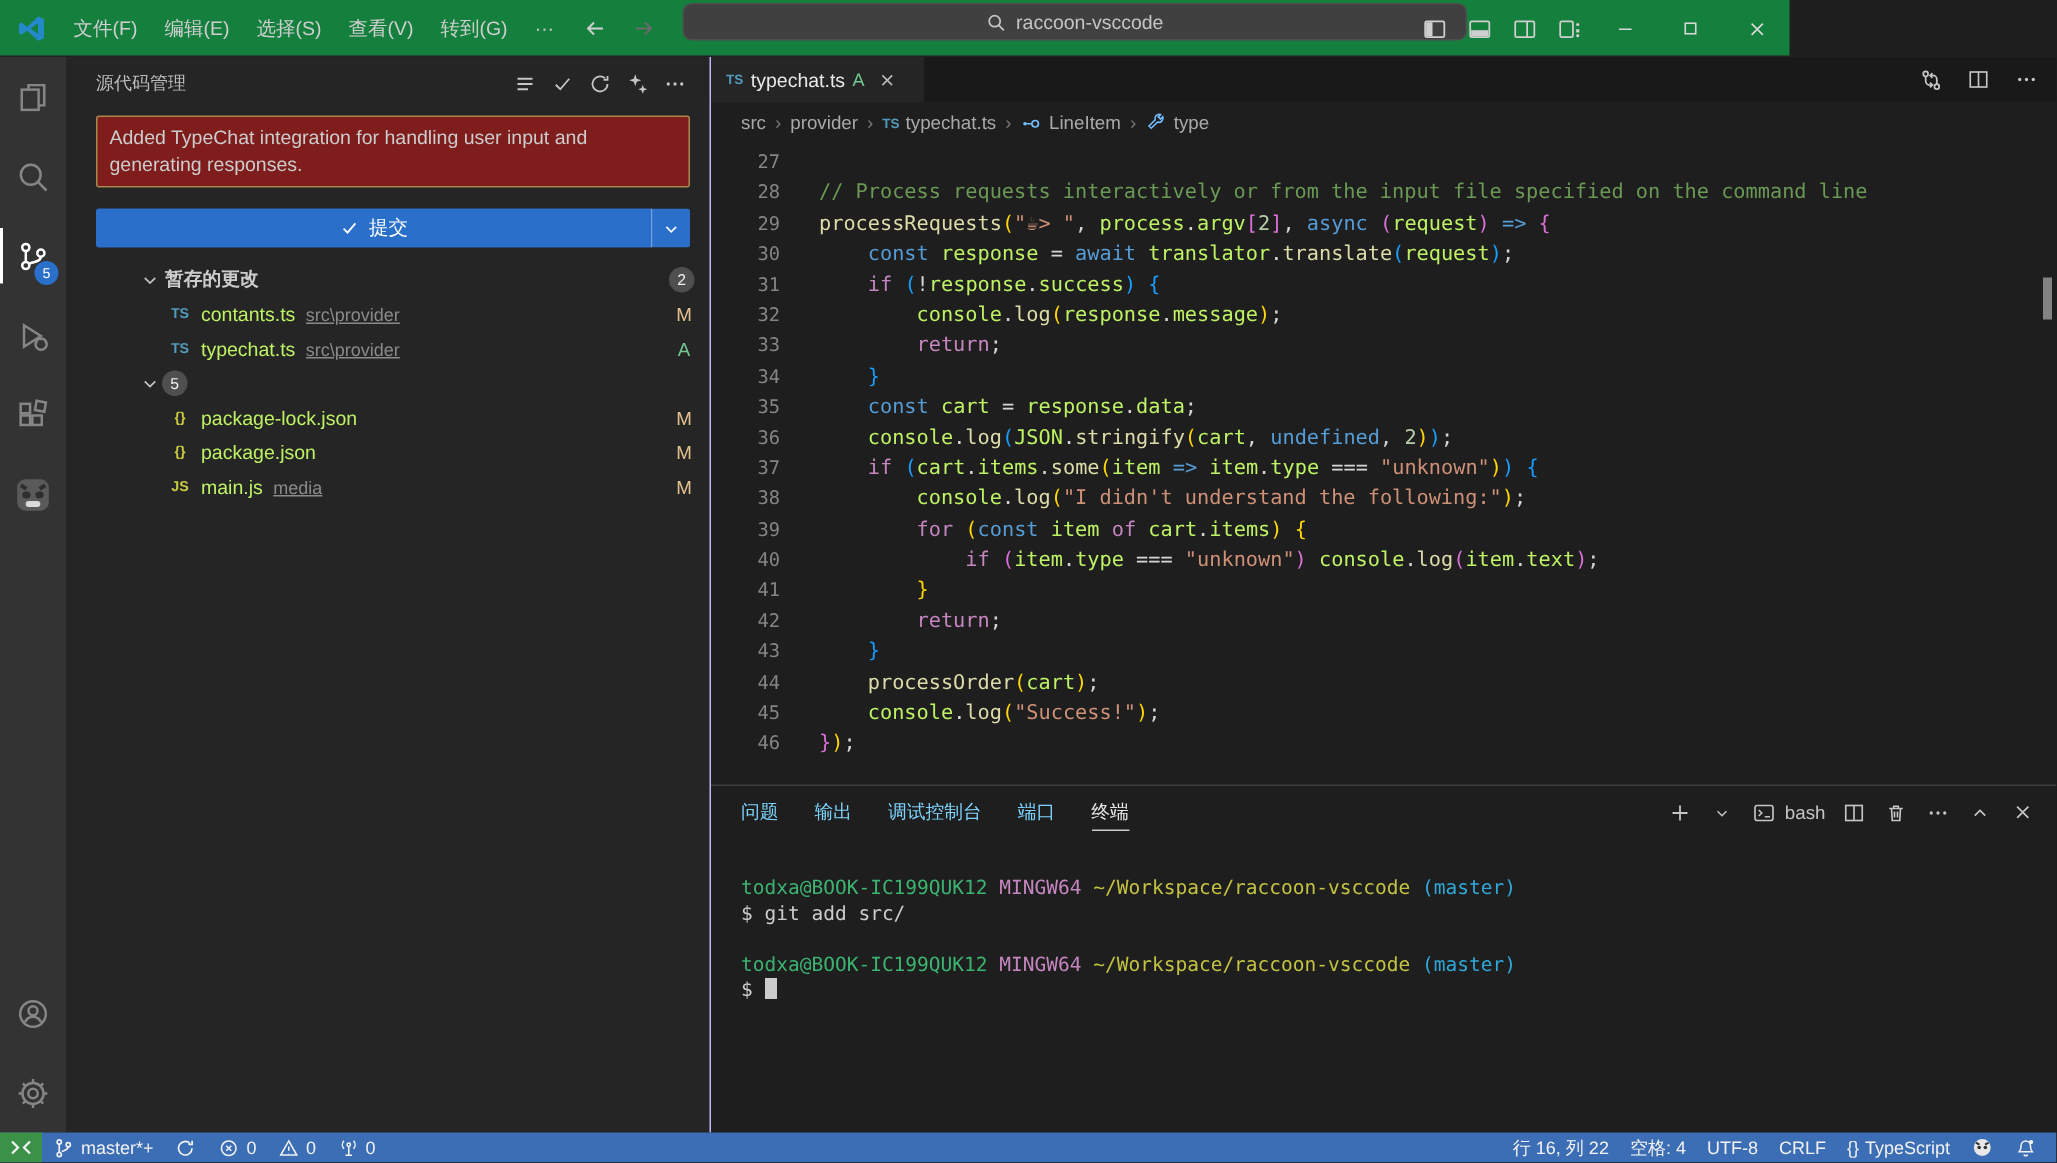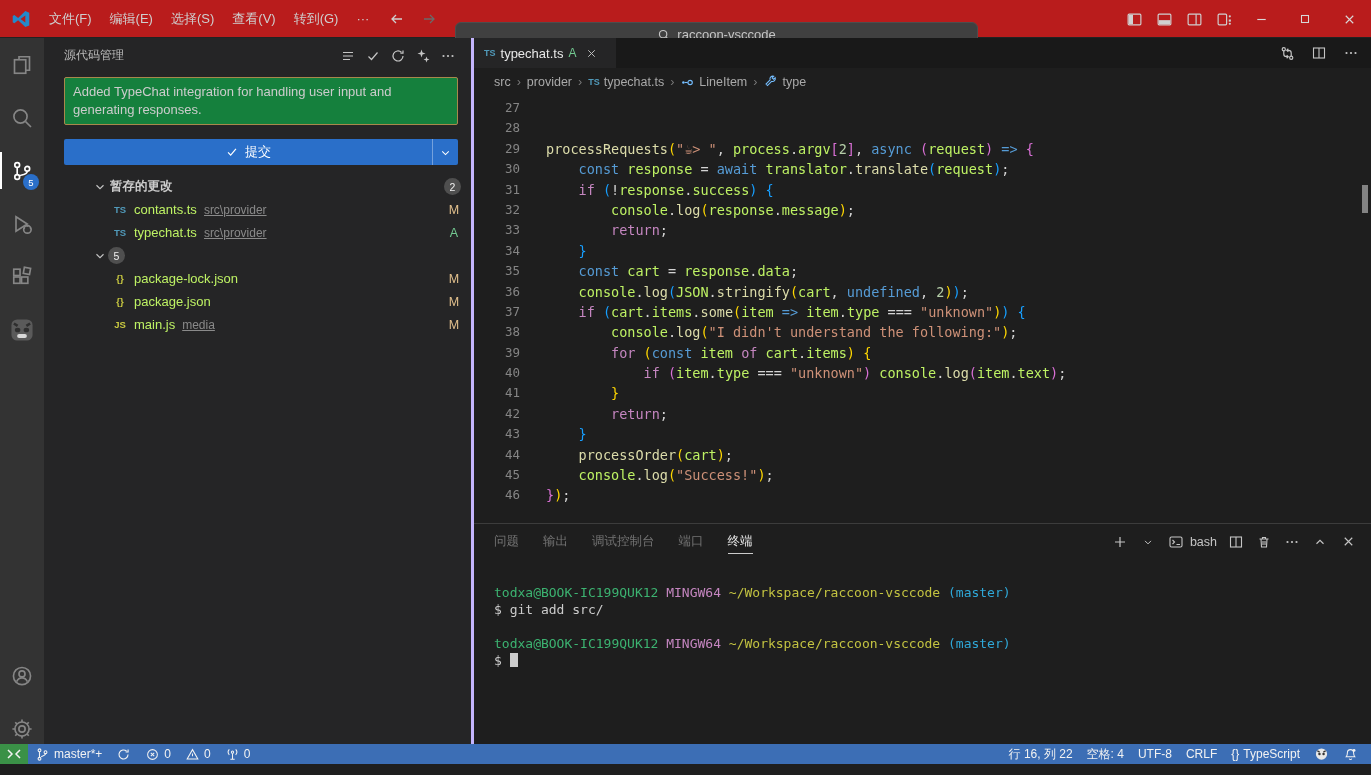--- a/index.html
+++ b/index.html
@@ -3,52 +3,52 @@
 <meta charset="utf-8">
 <style>
   * { margin:0; padding:0; box-sizing:border-box; }
   html,body { width:1371px; height:775px; overflow:hidden; background:#1e1e1e;
     font-family:"Liberation Sans", sans-serif; font-size:13px; color:#cccccc; }
   #app { position:relative; width:1371px; height:775px; }
   .icon { display:inline-flex; align-items:center; justify-content:center; }
   .icon svg { display:block; }
 
   
-  #titlebar { position:absolute; left:0; top:0; width:1371px; height:38px;
-    background:#b91c1c; border-bottom:1px solid #222; display:flex; align-items:center; }
+  #titlebar { position:absolute; left:0; top:0; width:1193px; height:38px;
+    background:#15803d; border-bottom:1px solid #222; display:flex; align-items:center; }
   .tb-left { display:flex; align-items:center; gap:2px; padding-left:8px; }
   .vscode-logo { width:26px; height:26px; margin-right:4px; }
   .menu-item { padding:4px 9px; border-radius:5px; color:#cfcfcf; cursor:default; }
   .nav-arrow { width:26px; height:26px; color:#cfcfcf; margin-left:4px; }
   .nav-arrow.dim { color:#6a6a6a; }
-  .tb-search { position:absolute; left:455px; top:22px; width:523px; height:25px;
+  .tb-search { position:absolute; left:455px; top:2px; width:523px; height:25px;
     background:#404040; border:1px solid #4d4d4d; border-radius:6px;
     display:flex; align-items:center; justify-content:center; gap:6px; color:#c5c5c5; }
   .tb-right { position:absolute; right:0; top:0; height:38px; display:flex; align-items:center; }
   .tb-right .icon { width:30px; height:30px; color:#d0d0d0; }
   .win-ctl { width:44px; height:38px; display:inline-flex; align-items:center; justify-content:center; color:#d8d8d8; }
 
   
   #activitybar { position:absolute; left:0; top:38px; width:44px; height:717px;
     background:#333333; display:flex; flex-direction:column; }
   .ab-item { position:relative; width:44px; height:53px; display:flex; align-items:center;
     justify-content:center; color:#868686; }
   .ab-item.active { color:#ffffff; }
   .ab-item.active::before { content:""; position:absolute; left:0; top:8px; bottom:8px; width:2px; background:#fff; }
   .ab-badge { position:absolute; right:5px; bottom:7px; min-width:16px; height:16px; border-radius:9px;
     background:#2a6fc9; color:#fff; font-size:9.5px; display:flex; align-items:center; justify-content:center; }
   .ab-spacer { flex:1; }
 
   
   #sidebar { position:absolute; left:44px; top:38px; width:430px; height:717px;
-    background:#252526; border-right:3px solid #c4b5fd; }
+    background:#252526; border-right:1px solid #c4b5fd; }
   .sb-header { height:35px; display:flex; align-items:center; padding:0 12px 0 20px; }
   .sb-title { flex:1; font-size:12px; color:#bbbbbb; }
   .sb-header .icon { width:22px; height:22px; color:#c5c5c5; margin-left:3px; }
-  .commit-box { margin:4px 13px 0 20px; min-height:46px; background:#15803d;
+  .commit-box { margin:4px 13px 0 20px; min-height:46px; background:#7f1d1d;
     border:1px solid #a8884c; border-radius:2px; padding:5px 8px; color:#cccccc; line-height:18px; }
   .commit-btn-row { display:flex; margin:14px 13px 0 20px; height:26px; }
   .commit-btn { flex:1; background:#2a6fc9; color:#fff; border:none; border-radius:2px 0 0 2px;
     display:flex; align-items:center; justify-content:center; gap:6px; font-size:13px; }
   .commit-drop { width:26px; background:#2a6fc9; border-left:1px solid rgba(255,255,255,.35);
     border-radius:0 2px 2px 0; display:flex; align-items:center; justify-content:center; color:#fff; }
   #scm-tree { margin-top:10px; }
   .tree-row { height:23px; display:flex; align-items:center; padding-right:10px;padding-left:44px; }
   .tree-row .chev { width:16px; height:16px; color:#c5c5c5; margin-left:4px; }
   .tree-row.section { font-weight:bold; font-size:12.5px; }
@@ -84,36 +84,36 @@
   .tk-com{color:#6a9955} .tk-kw{color:#c586c0} .tk-kw2{color:#569cd6} .tk-fn{color:#dcdcaa}
   .tk-var{color:#bef264} .tk-str{color:#ce9178} .tk-num{color:#b5cea8} .tk-pun{color:#d4d4d4}
   .tk-b1{color:#ffd700} .tk-b2{color:#da70d6} .tk-b3{color:#179fff}
   #scrollbar-thumb { position:absolute; right:3px; top:147px; width:6px; height:28px;
     background:rgba(255,255,255,.45); }
 
   
   #panel { position:absolute; left:0; top:485px; width:897px; height:232px;
     background:#1e1e1e; border-top:1px solid #3c3c3c; }
   .panel-bar { height:35px; display:flex; align-items:center; padding-left:8px; }
-  .panel-tab { padding:0 12px; height:35px; display:flex; align-items:center; color:#737373;
+  .panel-tab { padding:0 12px; height:35px; display:flex; align-items:center; color:#7dd3fc;
     font-size:12.5px; position:relative; }
   .panel-tab.active { color:#e7e7e7; }
   .panel-tab.active::after { content:""; position:absolute; left:12px; right:12px; bottom:5px;
     height:1px; background:#cccccc; }
   .panel-actions { margin-left:auto; display:flex; align-items:center; gap:10px; padding-right:14px; color:#c5c5c5; }
   .panel-actions .icon { width:18px; height:18px; }
   .shell-pill { display:flex; align-items:center; gap:5px; color:#c5c5c5; font-size:12.5px; }
   #terminal { padding:25px 0 0 20px; font-family:"DejaVu Sans Mono", monospace; font-size:13px; }
   .t-line { height:17px; line-height:17px; white-space:pre; }
   .t-green{color:#3cb371} .t-magenta{color:#c586c0} .t-yellow{color:#c3c341}
   .t-cyan{color:#2fa8d8} .t-fg{color:#cccccc}
   .t-cursor { display:inline-block; width:8px; height:14px; background:#cccccc; vertical-align:-2px; }
 
   
-  #statusbar { position:absolute; left:0; bottom:11px; width:1371px; height:20px; background:#3c6eb5;
+  #statusbar { position:absolute; left:0; bottom:0; width:1371px; height:20px; background:#3c6eb5;
     display:flex; align-items:center; color:#f2f2f2; font-size:12px; }
   .remote-seg { width:28px; height:20px; background:#3a9147; display:flex; align-items:center;
     justify-content:center; font-weight:bold; font-size:11px; letter-spacing:-1px; }
   .sb-item { display:flex; align-items:center; gap:4px; padding:0 7px; height:20px; }
   .sb-item .icon { width:15px; height:15px; }
   #statusbar .right { margin-left:auto; display:flex; align-items:center; padding-right:6px; }
 </style>
 </head>
 <body>
 
@@ -436,21 +436,21 @@
           <span class="icon bc-sym">
             <svg width="14" height="14" viewBox="0 0 16 16" fill="none" stroke="currentColor" stroke-width="1.2">
               <path d="M12.8 3.2a3.2 3.2 0 0 1-4.1 4.1L4 12l-1.7-1.7 4.7-4.7a3.2 3.2 0 0 1 4.1-4.1L9.3 3.3l1.7 1.7z"></path>
             </svg>
           </span>
           <span>type</span>
         </span>
       </div>
     <div id="code">
         <div class="code-line"><span class="ln">27</span><span class="lc"></span></div>
-        <div class="code-line"><span class="ln">28</span></div>
+        <div class="code-line"><span class="ln">28</span><span class="lc"><span class="tk-com">// Process requests interactively or from the input file specified on the command line</span></span></div>
         <div class="code-line"><span class="ln">29</span><span class="lc"><span class="tk-fn">processRequests</span><span class="tk-b1">(</span><span class="tk-str">"☕&gt; "</span><span class="tk-pun">, </span><span class="tk-var">process</span><span class="tk-pun">.</span><span class="tk-var">argv</span><span class="tk-b2">[</span><span class="tk-num">2</span><span class="tk-b2">]</span><span class="tk-pun">, </span><span class="tk-kw2">async</span><span class="tk-pun"> </span><span class="tk-b2">(</span><span class="tk-var">request</span><span class="tk-b2">)</span><span class="tk-pun"> </span><span class="tk-kw2">=&gt;</span><span class="tk-pun"> </span><span class="tk-b2">{</span></span></div>
         <div class="code-line"><span class="ln">30</span><span class="lc"><span class="tk-pun">    </span><span class="tk-kw2">const</span><span class="tk-pun"> </span><span class="tk-var">response</span><span class="tk-pun"> = </span><span class="tk-kw2">await</span><span class="tk-pun"> </span><span class="tk-var">translator</span><span class="tk-pun">.</span><span class="tk-fn">translate</span><span class="tk-b3">(</span><span class="tk-var">request</span><span class="tk-b3">)</span><span class="tk-pun">;</span></span></div>
         <div class="code-line"><span class="ln">31</span><span class="lc"><span class="tk-pun">    </span><span class="tk-kw">if</span><span class="tk-pun"> </span><span class="tk-b3">(</span><span class="tk-pun">!</span><span class="tk-var">response</span><span class="tk-pun">.</span><span class="tk-var">success</span><span class="tk-b3">)</span><span class="tk-pun"> </span><span class="tk-b3">{</span></span></div>
         <div class="code-line"><span class="ln">32</span><span class="lc"><span class="tk-pun">        </span><span class="tk-var">console</span><span class="tk-pun">.</span><span class="tk-fn">log</span><span class="tk-b1">(</span><span class="tk-var">response</span><span class="tk-pun">.</span><span class="tk-var">message</span><span class="tk-b1">)</span><span class="tk-pun">;</span></span></div>
         <div class="code-line"><span class="ln">33</span><span class="lc"><span class="tk-pun">        </span><span class="tk-kw">return</span><span class="tk-pun">;</span></span></div>
         <div class="code-line"><span class="ln">34</span><span class="lc"><span class="tk-pun">    </span><span class="tk-b3">}</span></span></div>
         <div class="code-line"><span class="ln">35</span><span class="lc"><span class="tk-pun">    </span><span class="tk-kw2">const</span><span class="tk-pun"> </span><span class="tk-var">cart</span><span class="tk-pun"> = </span><span class="tk-var">response</span><span class="tk-pun">.</span><span class="tk-var">data</span><span class="tk-pun">;</span></span></div>
         <div class="code-line"><span class="ln">36</span><span class="lc"><span class="tk-pun">    </span><span class="tk-var">console</span><span class="tk-pun">.</span><span class="tk-fn">log</span><span class="tk-b3">(</span><span class="tk-var">JSON</span><span class="tk-pun">.</span><span class="tk-fn">stringify</span><span class="tk-b1">(</span><span class="tk-var">cart</span><span class="tk-pun">, </span><span class="tk-kw2">undefined</span><span class="tk-pun">, </span><span class="tk-num">2</span><span class="tk-b1">)</span><span class="tk-b3">)</span><span class="tk-pun">;</span></span></div>
         <div class="code-line"><span class="ln">37</span><span class="lc"><span class="tk-pun">    </span><span class="tk-kw">if</span><span class="tk-pun"> </span><span class="tk-b3">(</span><span class="tk-var">cart</span><span class="tk-pun">.</span><span class="tk-var">items</span><span class="tk-pun">.</span><span class="tk-fn">some</span><span class="tk-b1">(</span><span class="tk-var">item</span><span class="tk-pun"> </span><span class="tk-kw2">=&gt;</span><span class="tk-pun"> </span><span class="tk-var">item</span><span class="tk-pun">.</span><span class="tk-var">type</span><span class="tk-pun"> === </span><span class="tk-str">"unknown"</span><span class="tk-b1">)</span><span class="tk-b3">)</span><span class="tk-pun"> </span><span class="tk-b3">{</span></span></div>
         <div class="code-line"><span class="ln">38</span><span class="lc"><span class="tk-pun">        </span><span class="tk-var">console</span><span class="tk-pun">.</span><span class="tk-fn">log</span><span class="tk-b1">(</span><span class="tk-str">"I didn't understand the following:"</span><span class="tk-b1">)</span><span class="tk-pun">;</span></span></div>

